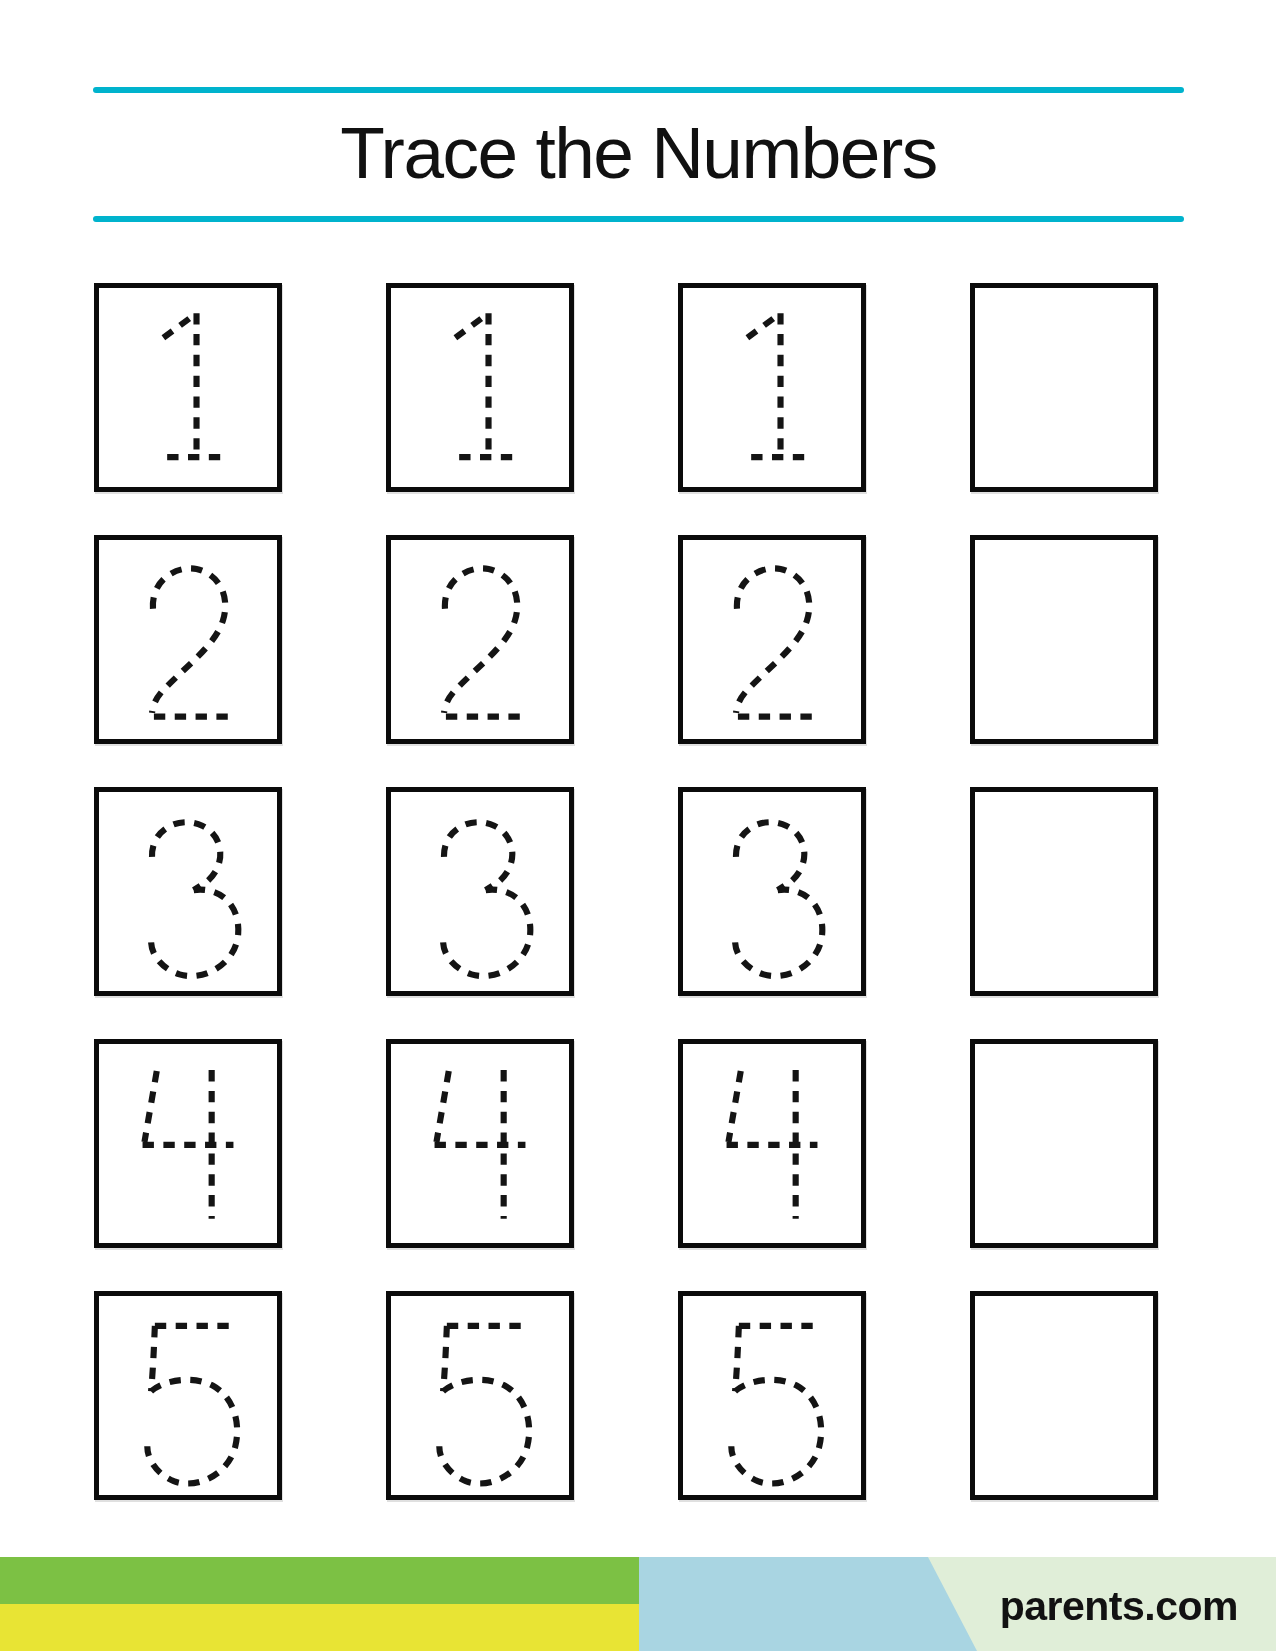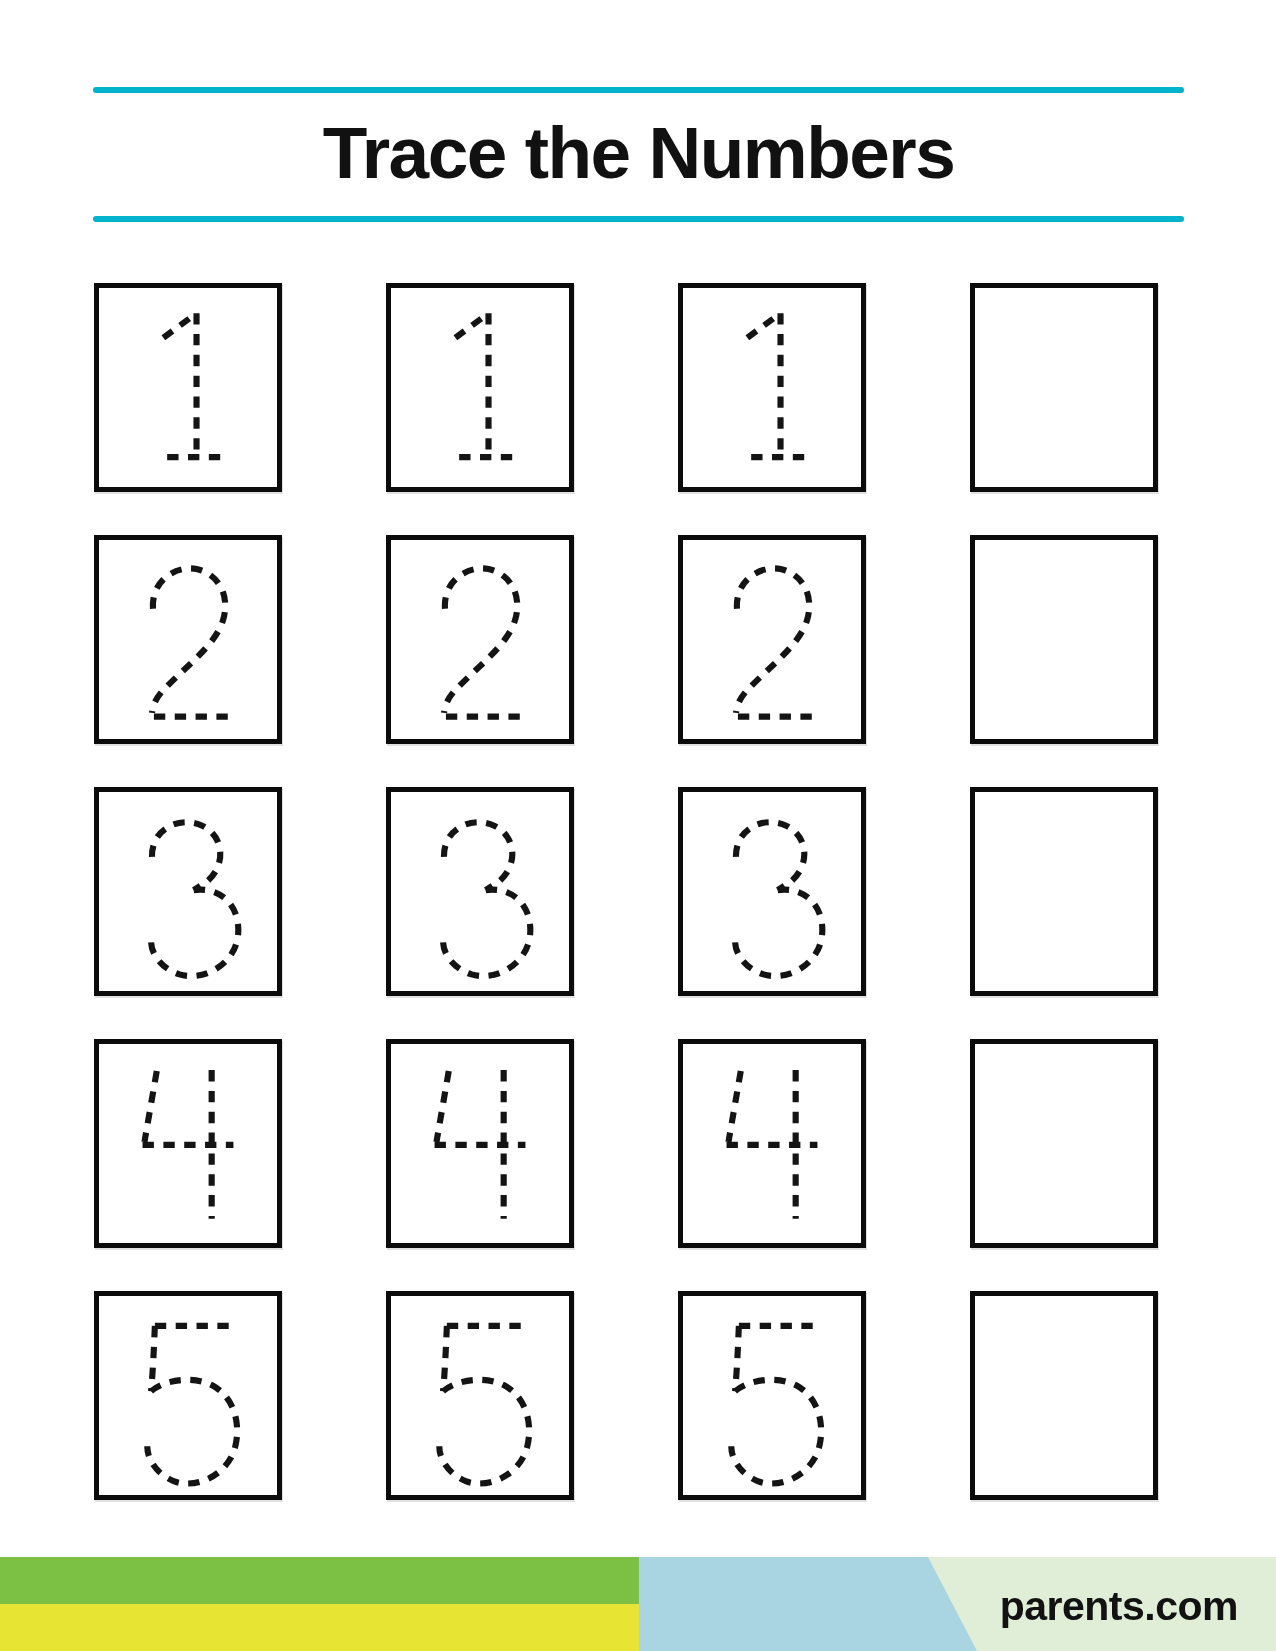--- a/index.html
+++ b/index.html
@@ -25,21 +25,21 @@
     position:absolute;left:93px;width:1091px;height:6px;
     background:var(--accent-teal);
     border-radius:3px;
   }
   .rule-top{top:87px;}
   .rule-bottom{top:216px;}
   h1.title{
     position:absolute;left:93px;top:104px;width:1091px;height:96px;
     margin:0;
     display:flex;align-items:center;justify-content:center;
-    font-size:73px;font-weight:700;letter-spacing:-1.5px;
+    font-size:73px;font-weight:400;letter-spacing:-1.5px;
     color:var(--ink);
   }
 
   
   .grid{
     position:absolute;left:94px;top:283px;
     display:grid;
     grid-template-columns:repeat(4,188px);
     grid-template-rows:repeat(5,209px);
     column-gap:104px;

